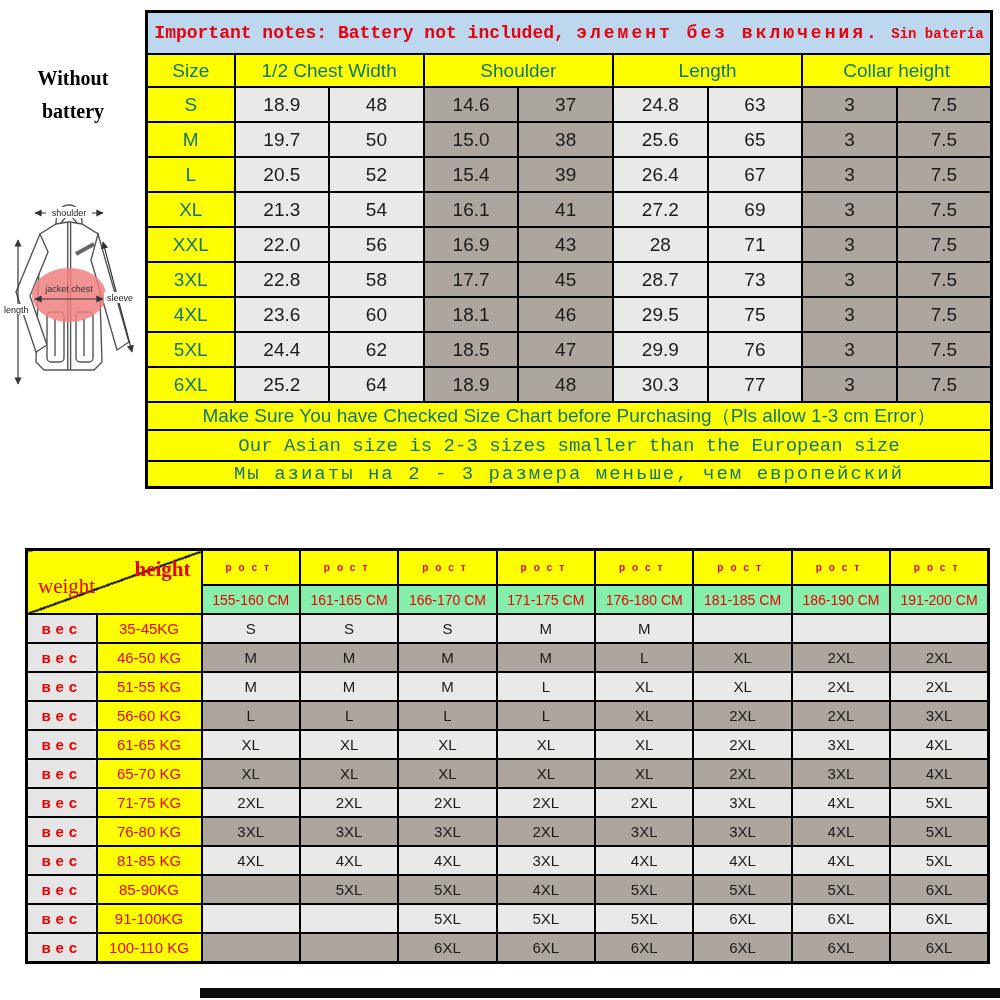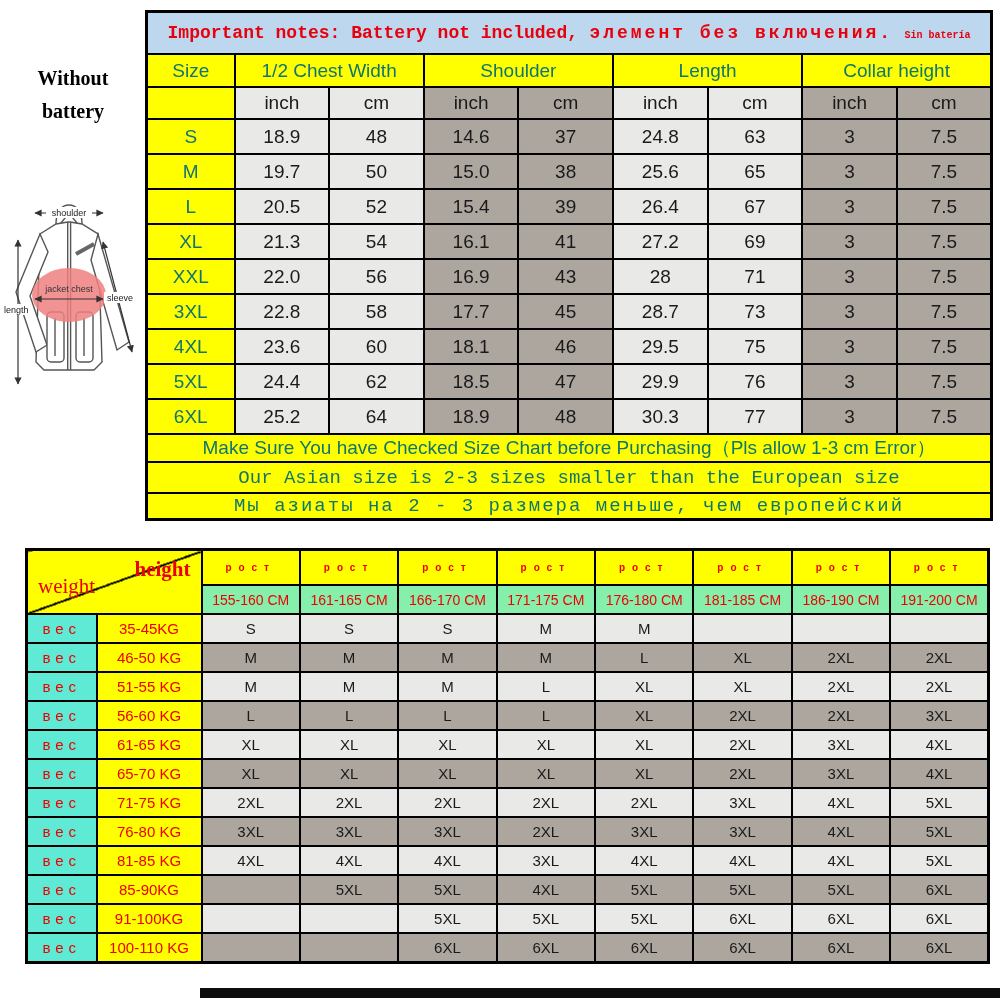--- a/index.html
+++ b/index.html
@@ -14,21 +14,21 @@
 
   
   .size-wrap{position:absolute;left:145px;top:10px;width:848px;}
   table{border-collapse:collapse;table-layout:fixed;width:100%;}
   .size-table td,.size-table th{border:2px solid #000;text-align:center;vertical-align:middle;
      font-size:19px;font-weight:normal;padding:0;overflow:hidden;white-space:nowrap;}
   .size-table .banner{background:#BDD7EE;color:#E8000D;height:40px;
      font-family:"Liberation Mono",monospace;font-weight:bold;}
   .banner .b-en{font-size:18px;}
   .banner .b-ru{font-size:18px;letter-spacing:3px;}
-  .banner .b-es{font-size:10px;}
+  .banner .b-es{font-size:14px;}
   .y{background:#FFFF00;color:#0f766e;}
   .lg{background:#E9E9E7;color:#1a1a1a;}
   .dg{background:#ACA69F;color:#1a1a1a;}
   .size-table .group-row th{height:31px;}
   .size-table .units-row td{height:30px;}
   .size-table .data-row td{height:33px;}
   .note1{height:24px;font-size:17px;margin-top:46px;}
   .note2{height:29px;font-family:"Liberation Mono",monospace;font-weight:bold;font-size:23px;}
   .note3{height:24px;font-family:"Liberation Mono",monospace;font-weight:bold;font-size:16px;letter-spacing:2px;}
 
@@ -38,21 +38,21 @@
      padding:0;overflow:hidden;white-space:nowrap;font-weight:normal;}
   .fit-table .rost{background:#FFFF00;color:#EE0000;height:33px;font-size:10px;font-weight:bold;letter-spacing:7px;}
   .fit-table .range-h{background:#86efac;color:#EE0000;height:27px;font-size:14px;}
   .fit-table .corner{background-color:#FFFF00;position:relative;
      background-image:linear-gradient(to bottom right,transparent calc(50% - 1px),
         #000 calc(50% - 1px),#000 calc(50% + 1px),transparent calc(50% + 1px));}
   .corner .c-top{position:absolute;right:10px;top:6px;color:#EE0000;font-weight:bold;
      font-family:"Liberation Serif",serif;font-size:21px;}
   .corner .c-bottom{position:absolute;left:10px;bottom:14px;color:#EE0000;font-weight:normal;
      font-family:"Liberation Serif",serif;font-size:21px;}
-  .fit-table .vec{background:#5eead4;color:#EE0000;font-weight:normal;font-size:14px;letter-spacing:5px;}
+  .fit-table .vec{background:#e5e5e5;color:#EE0000;font-weight:bold;font-size:14px;letter-spacing:5px;border-radius:7px;}
   .fit-table .wrange{background:#FFFF00;color:#EE0000;font-size:14px;}
   .fit-table .fit-row td,.fit-table .fit-row th{height:27px;font-size:15px;}
   .bottom-bar{position:absolute;left:200px;top:988px;width:800px;height:10px;background:#0d0d0d;}
 
   svg text{font-family:"Liberation Sans",sans-serif;}
 </style>
 </head>
 <body>
 
 <div class="canvas">
@@ -125,31 +125,20 @@
           <span class="b-es">Sin batería</span>
         </td>
       </tr>
       <tr class="group-row">
         <th class="y">Size</th>
         <th class="y" colspan="2">1/2 Chest Width</th>
         <th class="y" colspan="2">Shoulder</th>
         <th class="y" colspan="2">Length</th>
         <th class="y" colspan="2">Collar height</th>
       </tr>
-      <tr class="units-row" id="units-row">
-        <td class="y"></td>
-      <td class="lg">inch</td>
-            <td class="lg">cm</td>
-            <td class="dg">inch</td>
-            <td class="dg">cm</td>
-            <td class="lg">inch</td>
-            <td class="lg">cm</td>
-            <td class="dg">inch</td>
-            <td class="dg">cm</td>
-          </tr>
       </tbody>
         <tbody id="size-body">
           <tr class="data-row">
             <td class="y">S</td>
             <td class="lg">18.9</td>
             <td class="lg">48</td>
             <td class="dg">14.6</td>
             <td class="dg">37</td>
             <td class="lg">24.8</td>
             <td class="lg">63</td>

